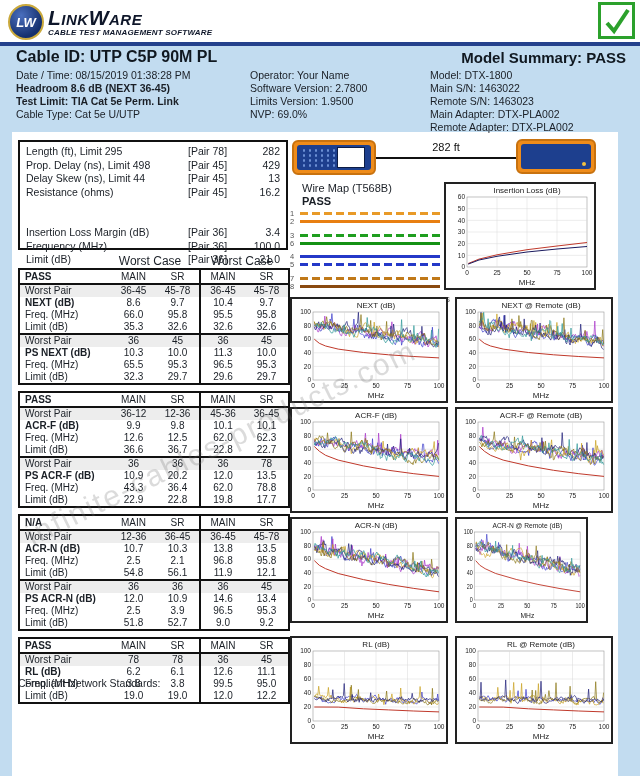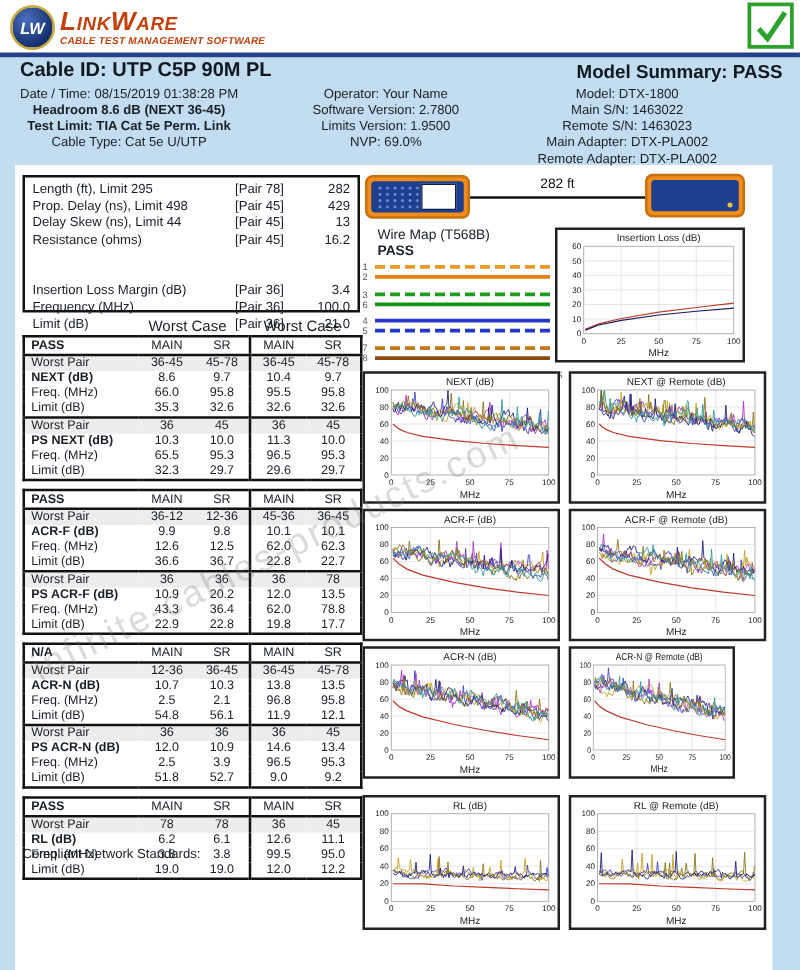--- a/index.html
+++ b/index.html
@@ -3,33 +3,33 @@
 <meta charset="utf-8">
 <style>
   * { margin:0; padding:0; box-sizing:border-box; }
   body { background:#fff; font-family:"Liberation Sans", sans-serif; }
   .page { position:relative; width:640px; height:776px; background:#fff; overflow:hidden; }
 
   
   .topbar { position:absolute; left:0; top:0; width:640px; height:42px; background:#fff; }
   .logo { position:absolute; left:8px; top:4px; display:flex; align-items:flex-start; }
   .logo-circle { width:36px; height:36px; border-radius:50%; background:radial-gradient(circle at 35% 30%, #4a6fbe, #15306e 70%); border:2px solid #caa93c; color:#fff; display:flex; align-items:center; justify-content:center; font-weight:bold; font-style:italic; font-size:13px; }
-  .brand-text { margin-left:4px; margin-top:4px; color:#c2410c; }
+  .brand-text { margin-left:4px; margin-top:4px; color:#0f172a; }
   .brand-name { font-weight:bold; font-style:italic; font-size:21px; font-variant:small-caps; letter-spacing:0.5px; line-height:20px; }
   .brand-tagline { font-weight:bold; font-style:italic; font-size:8px; letter-spacing:0.2px; }
   .check-box { position:absolute; right:5px; top:2px; width:37px; height:37px; background:#fff; border:3px solid #2ca12c; display:flex; align-items:center; justify-content:center; }
 
   .navybar { position:absolute; left:0; top:42px; width:640px; height:4px; background:#24418c; }
 
   
   .infoblock { position:absolute; left:0; top:46px; width:640px; height:86px; background:#c2dcf0; }
   .cable-id { position:absolute; left:16px; top:2px; font-size:16px; font-weight:bold; color:#101820; }
   .test-summary { position:absolute; right:14px; top:3px; font-size:15px; font-weight:bold; color:#101820; }
   .info-col { position:absolute; top:23px; font-size:10.5px; color:#1a1f26; line-height:13px; }
-  .info-col div { white-space:nowrap;text-align:center; }
+  .info-col div { white-space:nowrap; }
   .info-col .b { font-weight:bold; }
 
   
   .strip { position:absolute; top:132px; height:644px; background:#c2dcf0; }
   .strip.l { left:0; width:12px; }
   .strip.r { right:0; width:22px; }
 
   
   .meas-box { position:absolute; left:18px; top:140px; width:270px; height:110px; border:2px solid #111; background:#fff; }
   .meas-box table { width:100%; border-collapse:collapse; font-size:10.5px; color:#1a1f26; margin-top:3px; }

